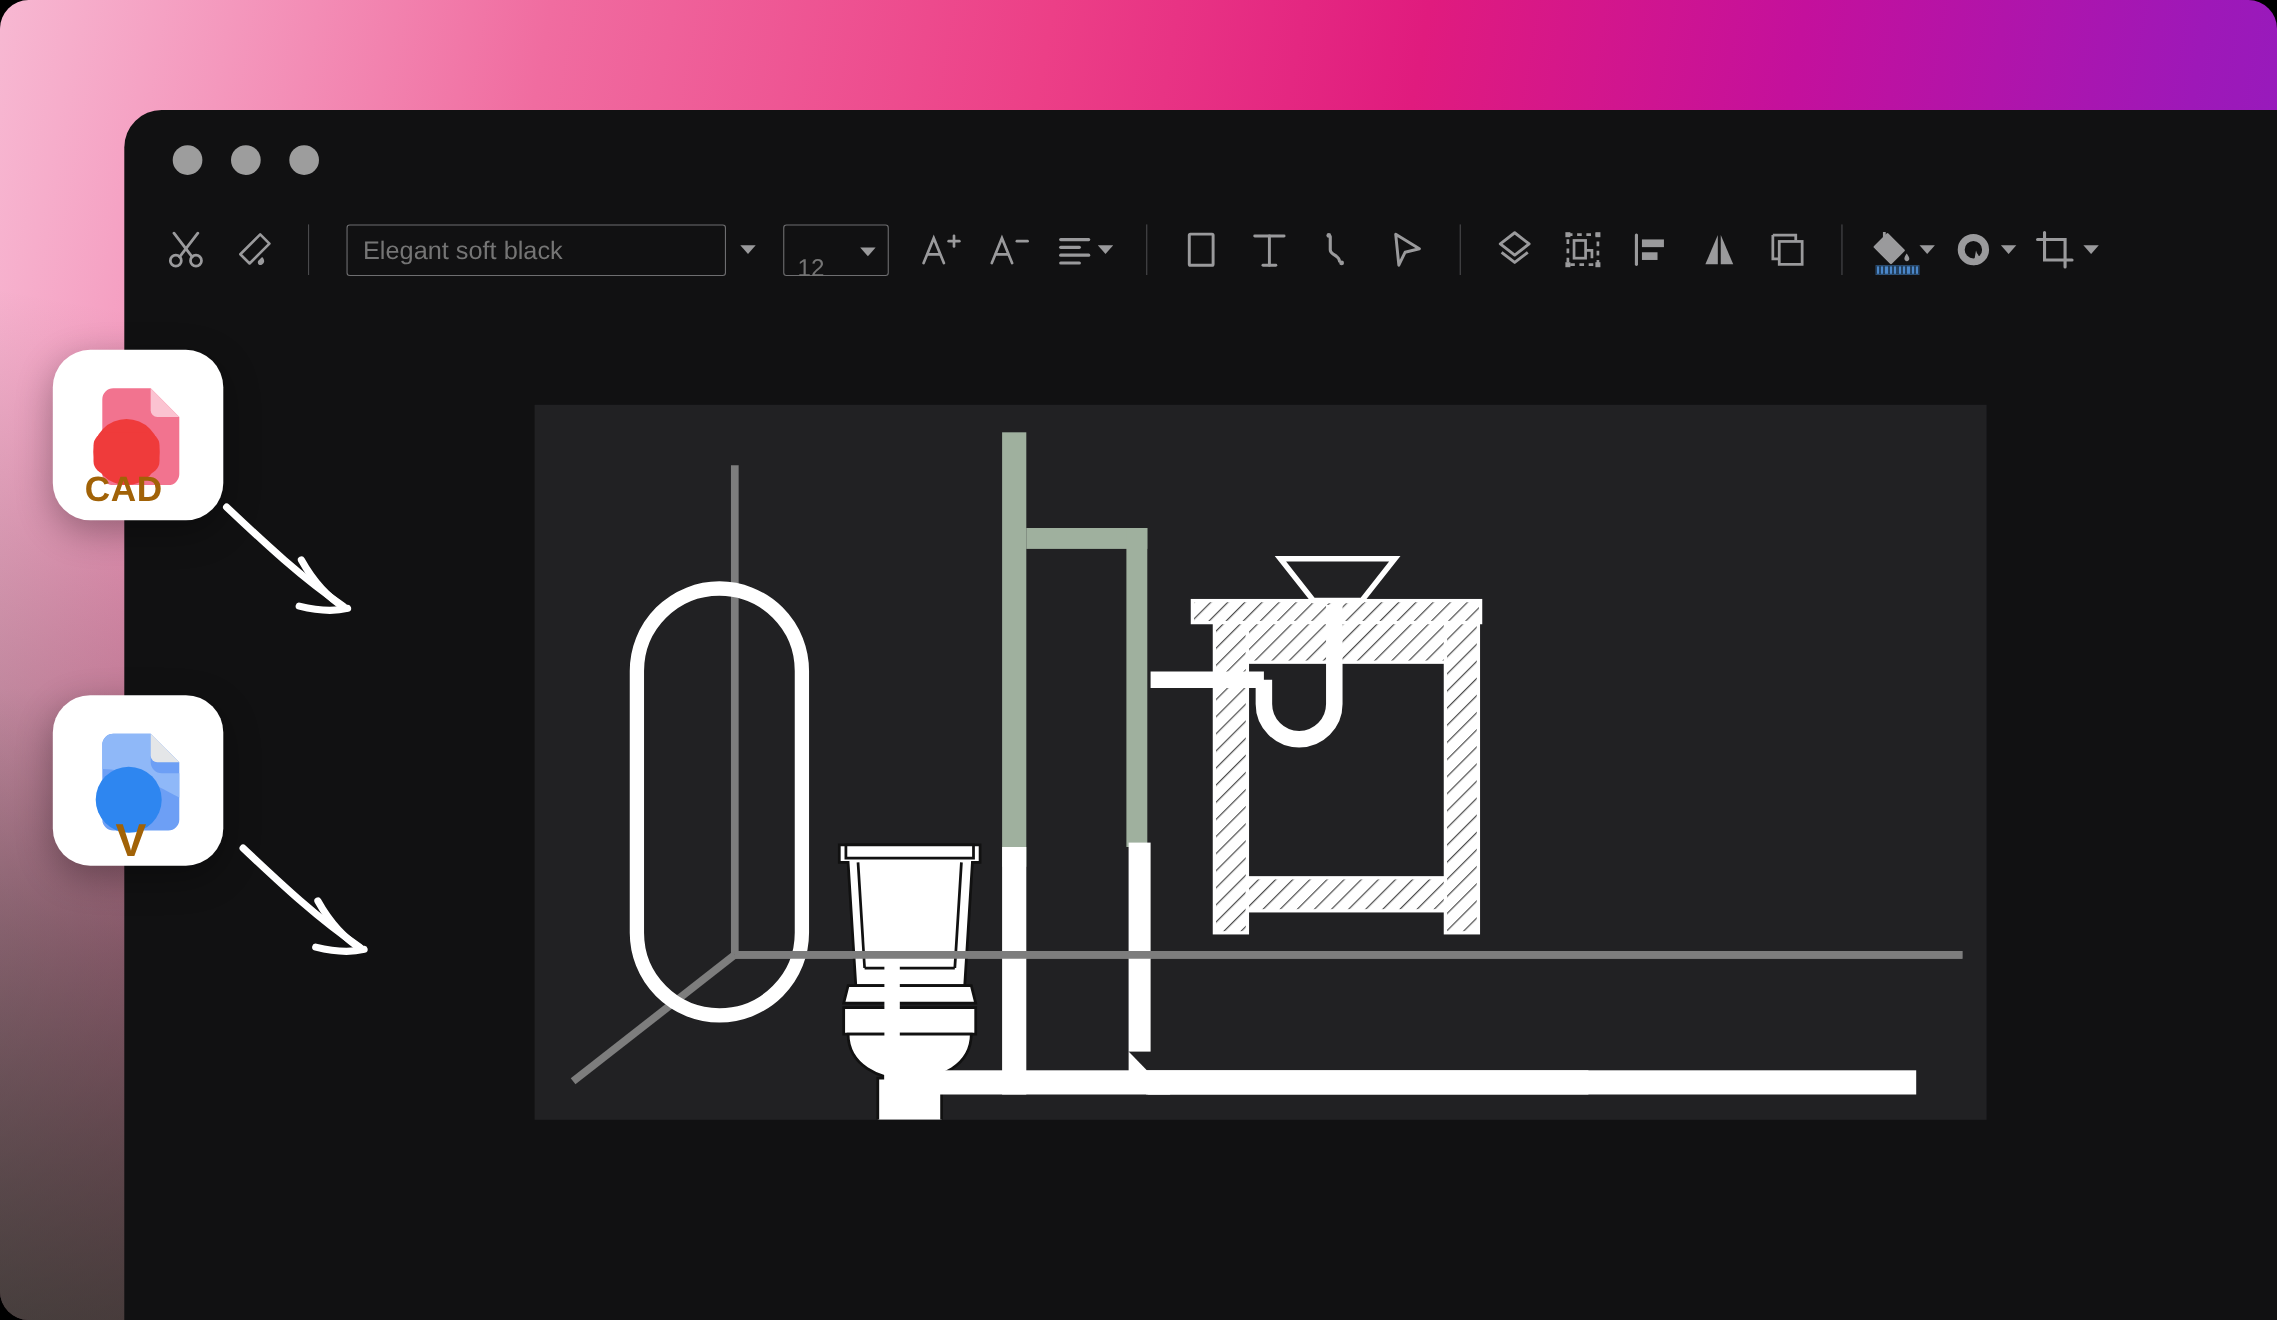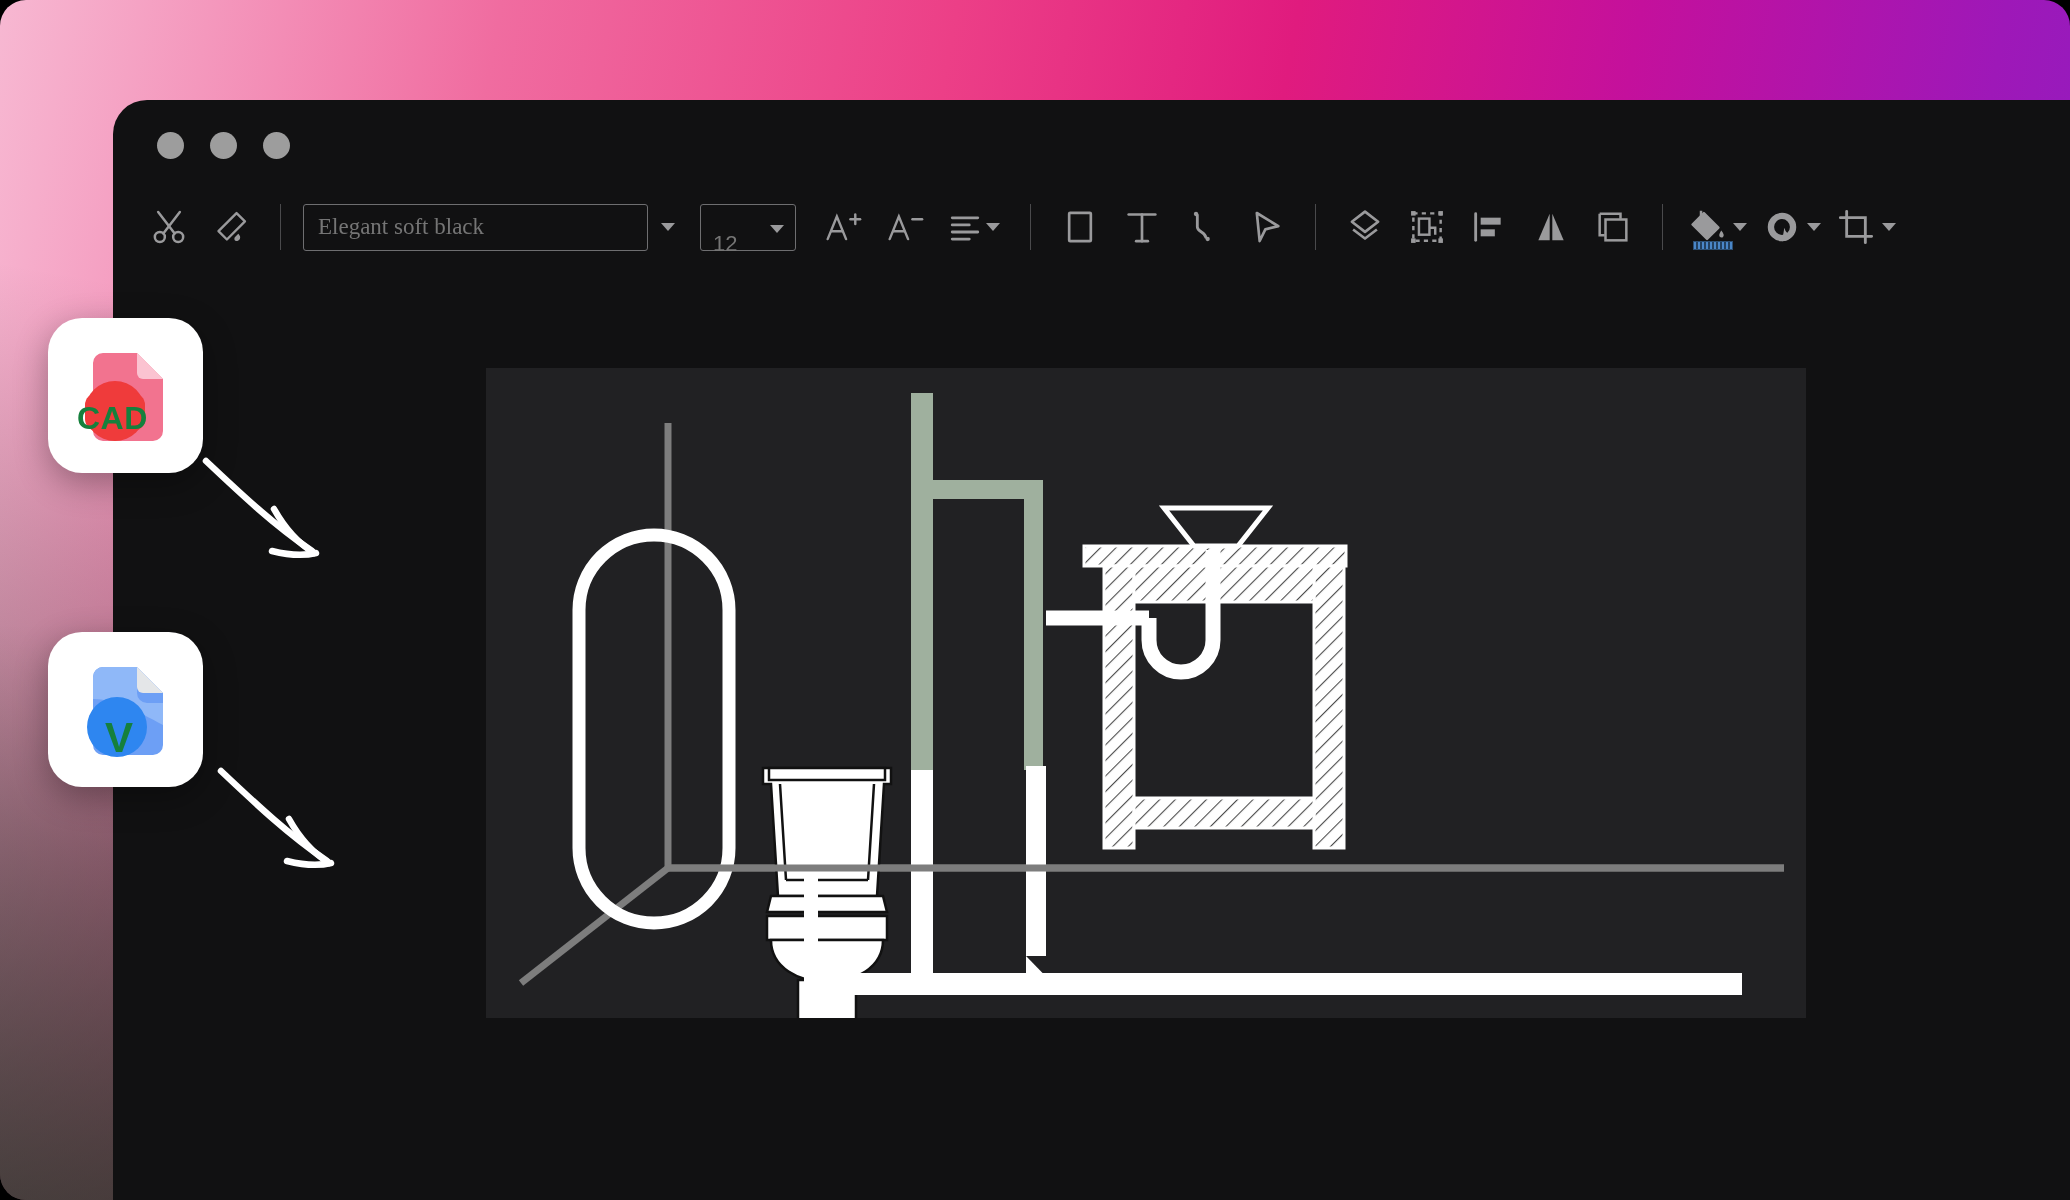--- a/index.html
+++ b/index.html
@@ -77,23 +77,23 @@
 
   
   #font-field {
     width: 345px; height: 47px;
     border: 1px solid #6e6e70;
     border-radius: 3px;
     background: transparent;
     color: #b8b8ba;
     font-size: 23px;
     padding: 0 14px;
-    margin-left: 4px;
+    margin-left: 16px;
     outline: none;
-    font-family: Liberation Serif, serif;
+    font-family: Liberation Sans, sans-serif;
   }
   #font-caret-btn { width: 40px; height: 62px; display:flex; align-items:center; justify-content:center; }
 
   #size-field-wrap {
     position: relative;
     width: 96px; height: 47px;
     border: 1px solid #6e6e70;
     border-radius: 3px;
     display: flex; align-items: center;
     margin-left: 12px;
@@ -133,22 +133,23 @@
     width: 155px; height: 155px;
     background: #ffffff;
     border-radius: 34px;
     display: flex; align-items: center; justify-content: center;
     box-shadow: 0 10px 34px rgba(0,0,0,0.32);
   }
   #card-cad { left: 48px; top: 318px; }
   #card-v  { left: 48px; top: 632px; }
   .badge-text {
     position: absolute;
-    color: #15803d; font-weight: bold;
+    color: #a16207; font-weight: bold;
     font-family: "Liberation Sans", sans-serif;
+    margin-top: 26px;
   }
 
   .arrow { position: absolute; pointer-events: none; }
   #arrow-1 { left: 200px; top: 455px; }
   #arrow-2 { left: 215px; top: 765px; }
 </style>
 </head>
 <body>
 
 <div id="backdrop"></div>

